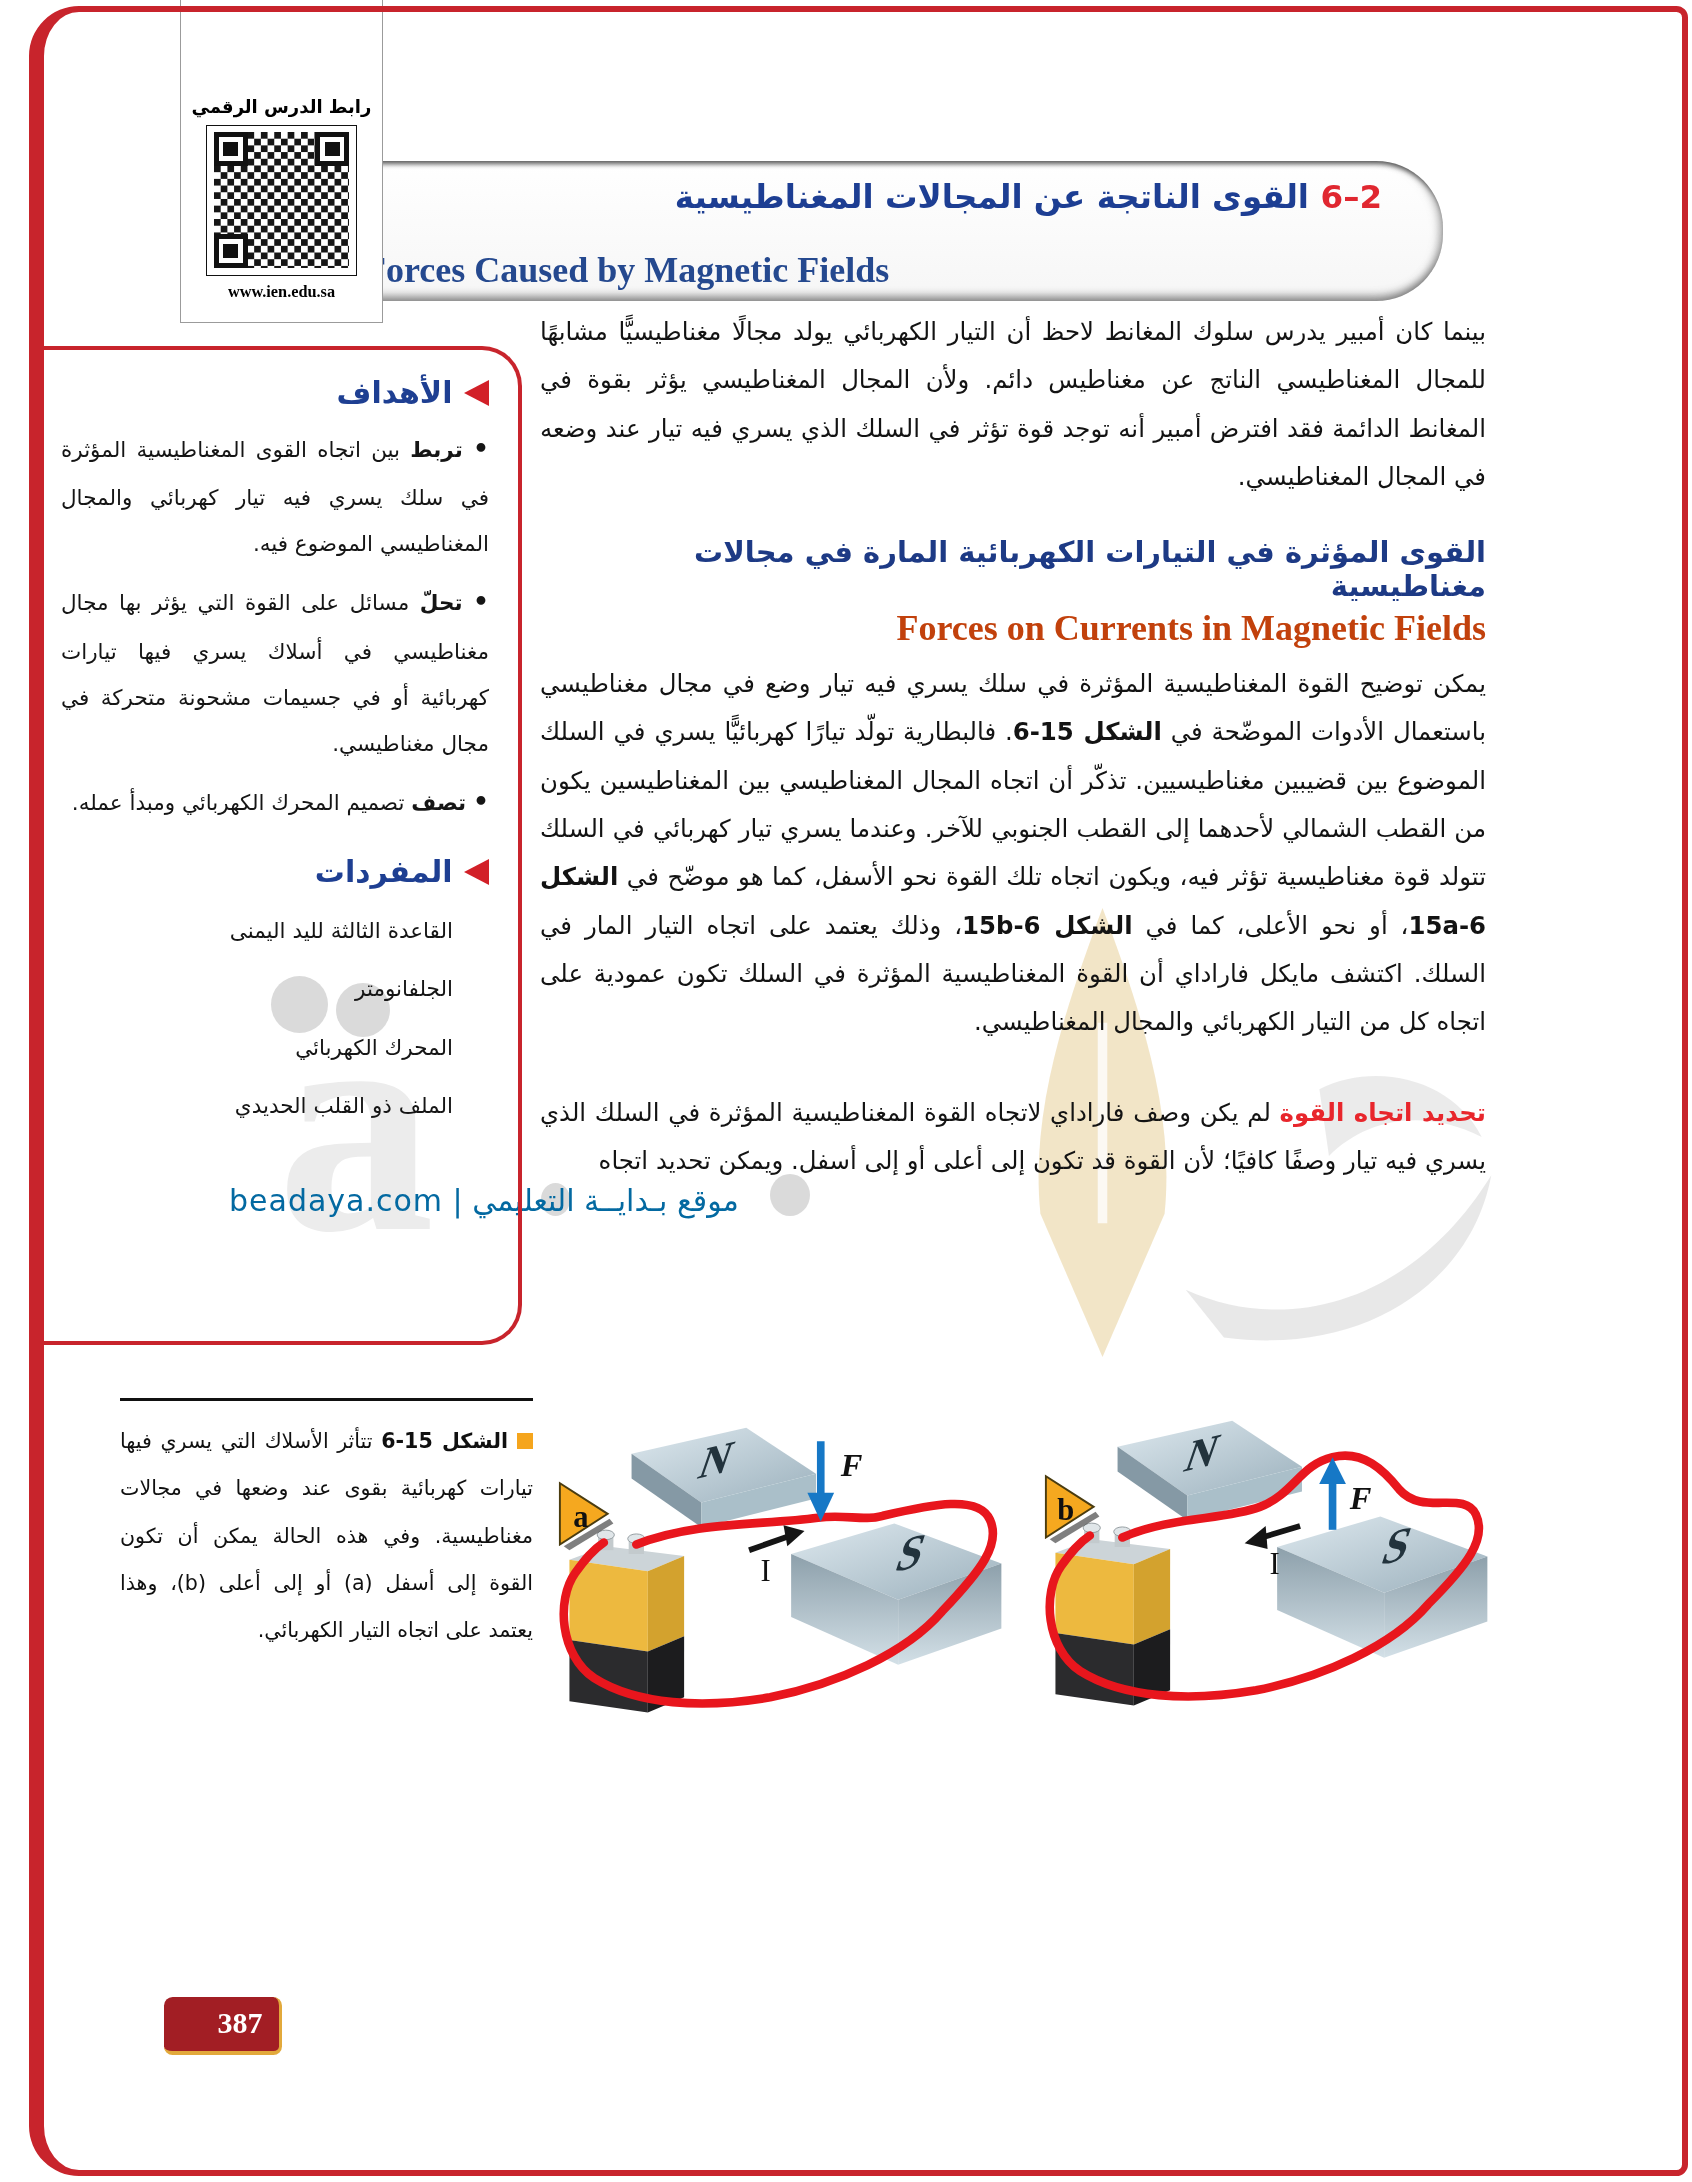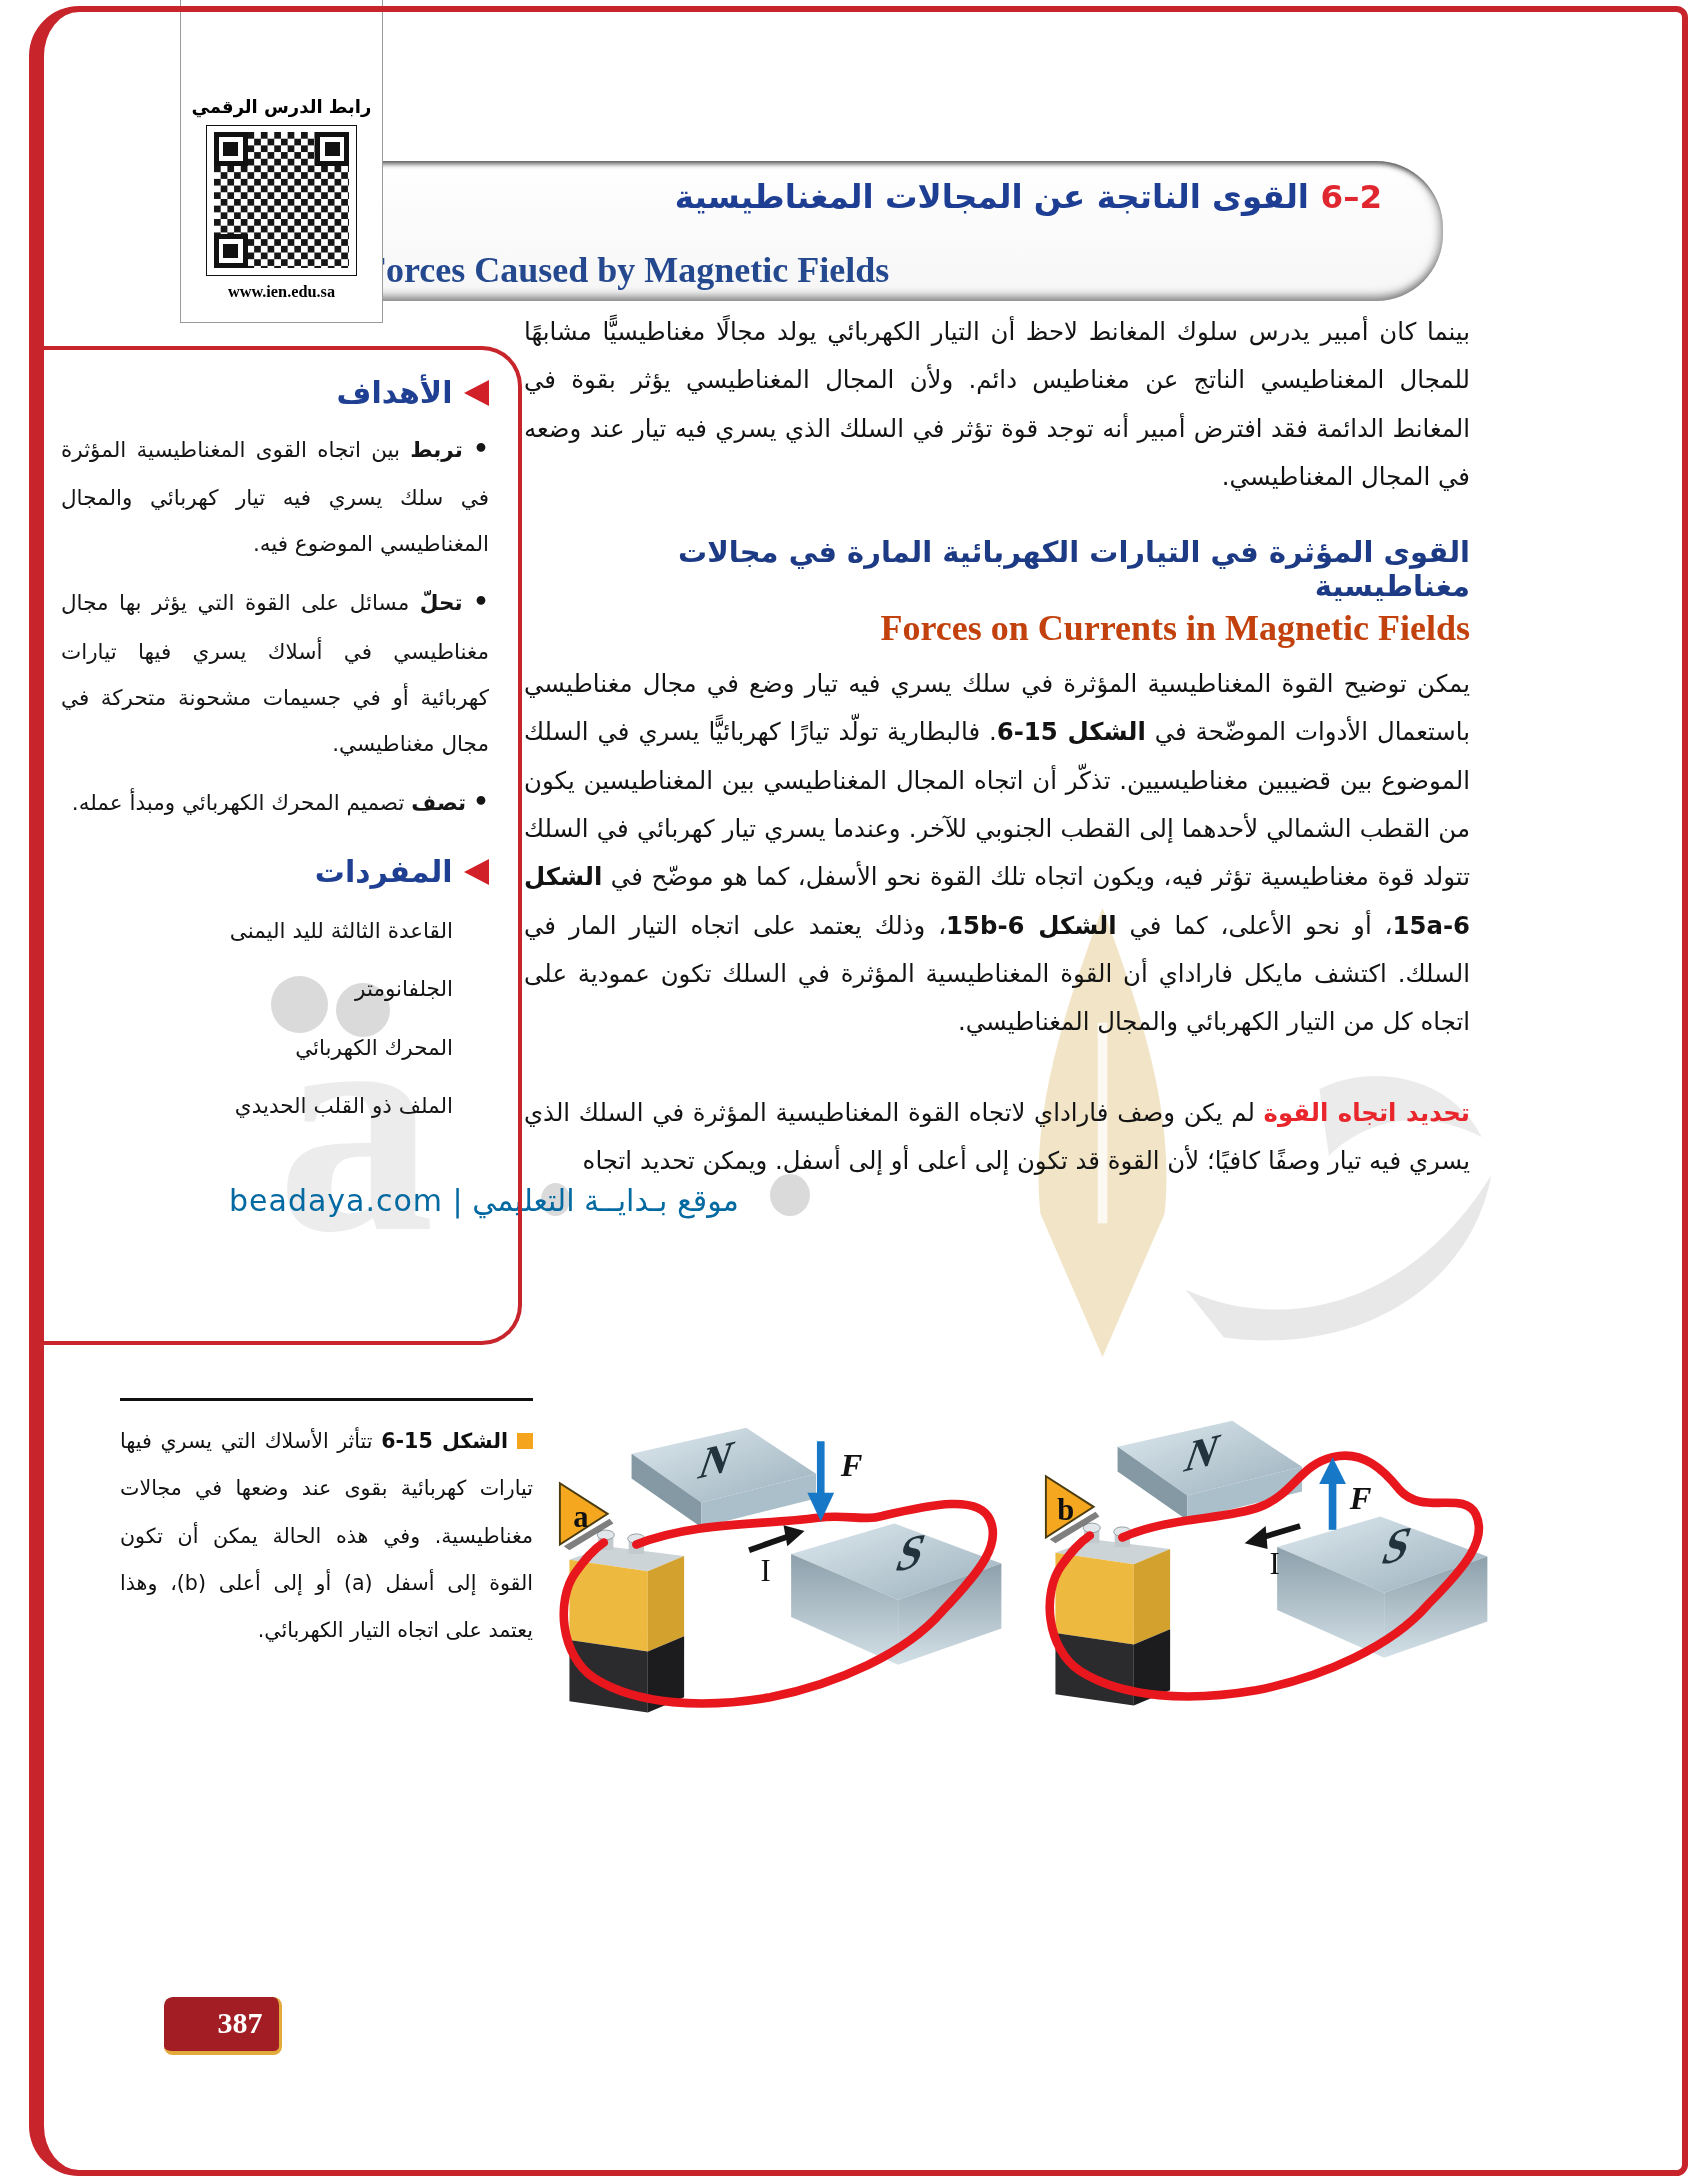--- a/index.html
+++ b/index.html
@@ -60,21 +60,21 @@
        border-right:25px solid #d22028;flex:0 0 auto;}
   .side-heading-text{font-size:30px;font-weight:bold;color:#1e3f92;}
   .obj{font-size:21.5px;line-height:2.15;text-align:justify;color:#151515;margin-top:7.6px;}
   .obj .dot{font-weight:bold;font-size:25px;}
   .b{font-weight:bold;}
   .vocab-heading{margin-top:25px;}
   .vocab-list{margin-top:13.4px;padding-right:36px;}
   .vocab{font-size:21.5px;line-height:2.7;color:#151515;text-align:right;}
 
   
-  .main{position:absolute;left:524px;top:308px;width:946px;direction:rtl;z-index:2;}
+  .main{position:absolute;left:540px;top:308px;width:946px;direction:rtl;z-index:2;}
   .p{font-size:24.4px;line-height:1.98;text-align:justify;color:#131313;margin:0;}
   .sec-ar{margin:34px 0 3.8px;font-size:29px;font-weight:bold;color:#1d3a85;text-align:right;}
   .sec-en{margin:0 0 11px;font-family:"Liberation Serif",serif;font-size:36px;font-weight:bold;
           color:#c2410c;text-align:right;}
   .p3{margin-top:42px;}
   .lead-red{color:#e8262c;font-weight:bold;}
 
   
   .fig-caption{position:absolute;left:120px;top:1398px;width:413px;direction:rtl;z-index:2;}
   .cap-rule{height:2.9px;background:#111;margin-bottom:17px;}

